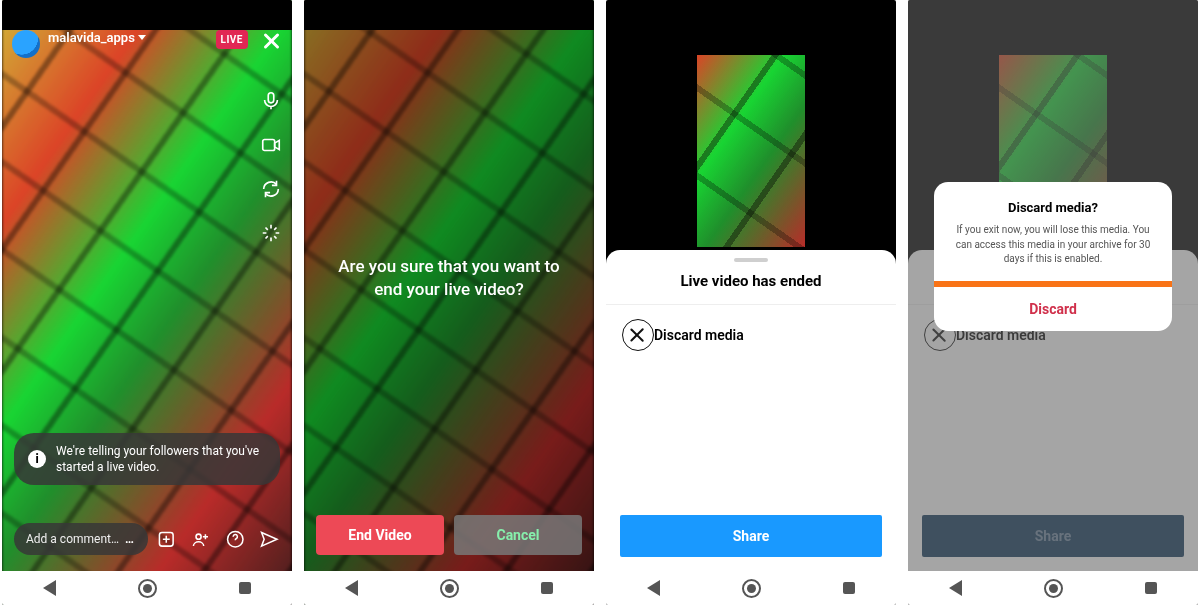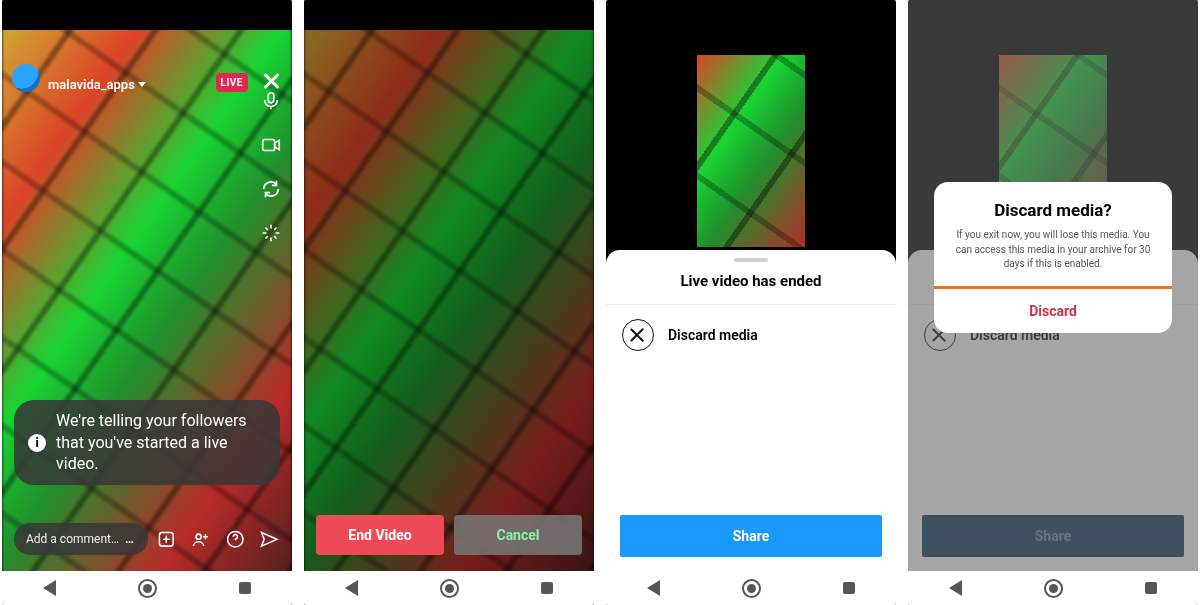--- a/index.html
+++ b/index.html
@@ -27,70 +27,70 @@
   .black-top{position:absolute;left:0;right:0;top:0;height:30px;background:#000}
 
   
   .navbar{position:absolute;left:0;right:0;bottom:0;height:34px;background:#fff;display:flex;align-items:center;justify-content:space-around}
   .nav-tri{width:0;height:0;border-top:8px solid transparent;border-bottom:8px solid transparent;border-right:13px solid #555}
   .nav-home{width:15px;height:15px;border:2px solid #555;border-radius:50%;position:relative}
   .nav-home::after{content:"";position:absolute;inset:3px;border-radius:50%;background:#555}
   .nav-sq{width:12px;height:12px;background:#555;border-radius:2px}
 
   
-  .topbar{position:absolute;top:44px;left:0;right:0;height:48px;display:flex;align-items:flex-end;padding:0 10px;box-sizing:border-box;color:#fff}
+  .topbar{position:absolute;top:30px;left:0;right:0;height:48px;display:flex;align-items:flex-start;padding:0 10px;box-sizing:border-box;color:#fff}
   .avatar{width:28px;height:28px;border-radius:50%;background:radial-gradient(circle at 35% 30%,#2aa3ff 0 60%,#1370c9 61% 100%);flex:none}
   .uname{margin-left:8px;font-weight:600;font-size:13px;display:flex;align-items:center;gap:3px}
   .chev{width:0;height:0;border-left:4px solid transparent;border-right:4px solid transparent;border-top:5px solid #fff}
   .live-pill{margin-left:auto;background:#e12754;color:#fff;font-size:10px;font-weight:700;padding:4px 5px;border-radius:4px;letter-spacing:.5px}
   .x-ico{width:22px;height:22px;margin-left:12px;position:relative}
   .x-ico::before,.x-ico::after{content:"";position:absolute;left:10px;top:1px;width:3px;height:20px;background:#fff;border-radius:2px}
   .x-ico::before{transform:rotate(45deg)}
   .x-ico::after{transform:rotate(-45deg)}
   .side-tools{position:absolute;right:10px;top:90px;display:flex;flex-direction:column;gap:22px;color:#fff;align-items:center}
   .tool{width:22px;height:22px;display:flex;align-items:center;justify-content:center}
   .tool svg{stroke:#fff;fill:none;stroke-width:1.8}
   .toast{position:absolute;left:12px;right:12px;bottom:120px;background:rgba(55,55,55,.85);color:#fff;border-radius:20px;padding:10px 14px;display:flex;gap:10px;align-items:center}
   .toast .info{width:18px;height:18px;border-radius:50%;background:#fff;color:#000;display:flex;align-items:center;justify-content:center;font-weight:800;font-size:12px;flex:none}
-  .toast-text{font-size:16px;line-height:1.35}
+  .toast-text{font-size:12px;line-height:1.35}
   .bottombar{position:absolute;left:12px;right:12px;bottom:50px;display:flex;align-items:center;gap:8px}
   .comment-pill{flex:none;background:rgba(55,55,55,.85);color:#eee;border-radius:18px;padding:9px 12px;font-size:12px}
   .dots{color:#fff;letter-spacing:2px;font-weight:700;margin-left:-2px}
   .bicon{width:24px;height:24px;display:flex;align-items:center;justify-content:center;margin-left:auto}
   .bicon + .bicon{margin-left:6px}
   .bicon svg{stroke:#fff;fill:none;stroke-width:1.8}
 
   
   .confirm-text{position:absolute;left:22px;right:22px;top:46%;transform:translateY(-50%);color:#fff;font-size:17px;font-weight:500;text-align:center;line-height:1.35}
   .btnrow{position:absolute;left:12px;right:12px;bottom:50px;display:flex;gap:10px}
   .btn{flex:1;height:40px;border-radius:4px;display:flex;align-items:center;justify-content:center;font-weight:700;font-size:14px}
   .btn-red{background:#ed4956;color:#fff}
   .btn-grey{background:rgba(120,120,120,.85);color:#86efac}
 
   
   .thumb{position:absolute;left:50%;top:55px;transform:translateX(-50%);width:108px;height:192px;overflow:hidden}
   .thumb .kbd{filter:blur(.6px) saturate(1.3)}
   .sheet{position:absolute;left:0;right:0;bottom:34px;top:250px;background:#fff;border-radius:14px 14px 0 0;display:flex;flex-direction:column}
   .grab{width:34px;height:4px;background:#cfcfcf;border-radius:3px;margin:8px auto 4px}
   .sheet-title{text-align:center;font-weight:700;font-size:15px;padding:6px 0 14px;border-bottom:1px solid #eee}
-  .sheet-row{display:flex;align-items:center;gap:14px;padding:14px 16px}
+  .sheet-row{display:flex;align-items:center;padding:14px 16px}
   .circle-x{width:30px;height:30px;border:1.6px solid #111;border-radius:50%;position:relative;flex:none}
   .circle-x::before,.circle-x::after{content:"";position:absolute;left:13px;top:6px;width:2.4px;height:18px;background:#111;border-radius:2px}
   .circle-x::before{transform:rotate(45deg)}
   .circle-x::after{transform:rotate(-45deg)}
   .sheet-row-label{font-weight:600;font-size:14px}
   .share-btn{margin:auto 14px 14px;height:42px;border-radius:2px;background:#1999ff;color:#fff;display:flex;align-items:center;justify-content:center;font-weight:700;font-size:14px}
 
   
   .scrim{position:absolute;inset:0;background:rgba(100,100,100,.58)}
   .dialog{position:absolute;left:26px;right:26px;top:182px;background:#fff;border-radius:14px;overflow:hidden}
   .dlg-body{padding:18px 20px 14px;text-align:center}
-  .dlg-title{font-weight:700;font-size:17px;margin-bottom:8px}
+  .dlg-title{font-weight:700;font-size:13px;margin-bottom:8px}
   .dlg-msg{font-size:10px;color:#555;line-height:1.45}
-  .dlg-btn{border-top:3px solid #f97316;height:44px;display:flex;align-items:center;justify-content:center;font-size:14px;font-weight:700}
+  .dlg-btn{border-top:6px solid #f97316;height:44px;display:flex;align-items:center;justify-content:center;font-size:14px;font-weight:700}
   .dlg-discard{color:#d0304b}
   .dlg-keep{color:#111}
   .share-muted{background:#0d3659;color:#6f87a0}
 </style>
 </head>
 <body>
 
 <div class="stage">
 
   <div class="phone">
@@ -173,20 +173,21 @@
       <div class="nav-home"></div>
       <div class="nav-sq"></div>
     </div>
   </div>
 
   <div class="phone">
     <div class="kbd"></div>
     <div class="dim"></div>
     <div class="black-top"></div>
 
+    <div class="confirm-text">Are you sure that you want to end your live video?</div>
 
     <div class="btnrow">
       <div class="btn btn-red">End Video</div>
       <div class="btn btn-grey">Cancel</div>
     </div>
 
     <div class="navbar">
       <div class="nav-tri"></div>
       <div class="nav-home"></div>
       <div class="nav-sq"></div>

